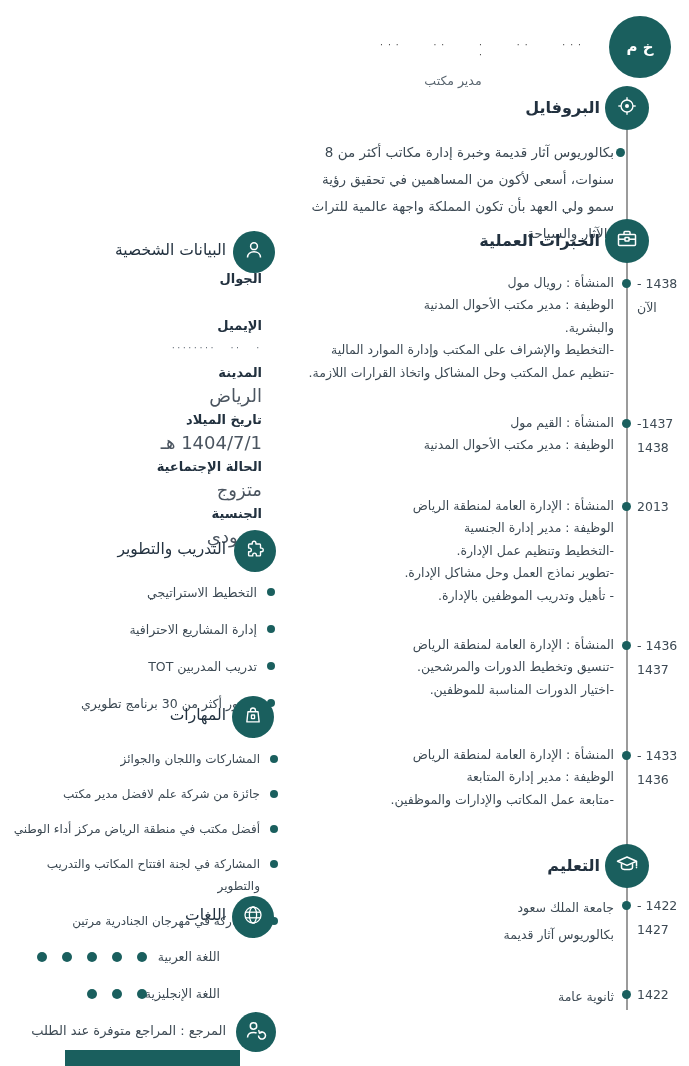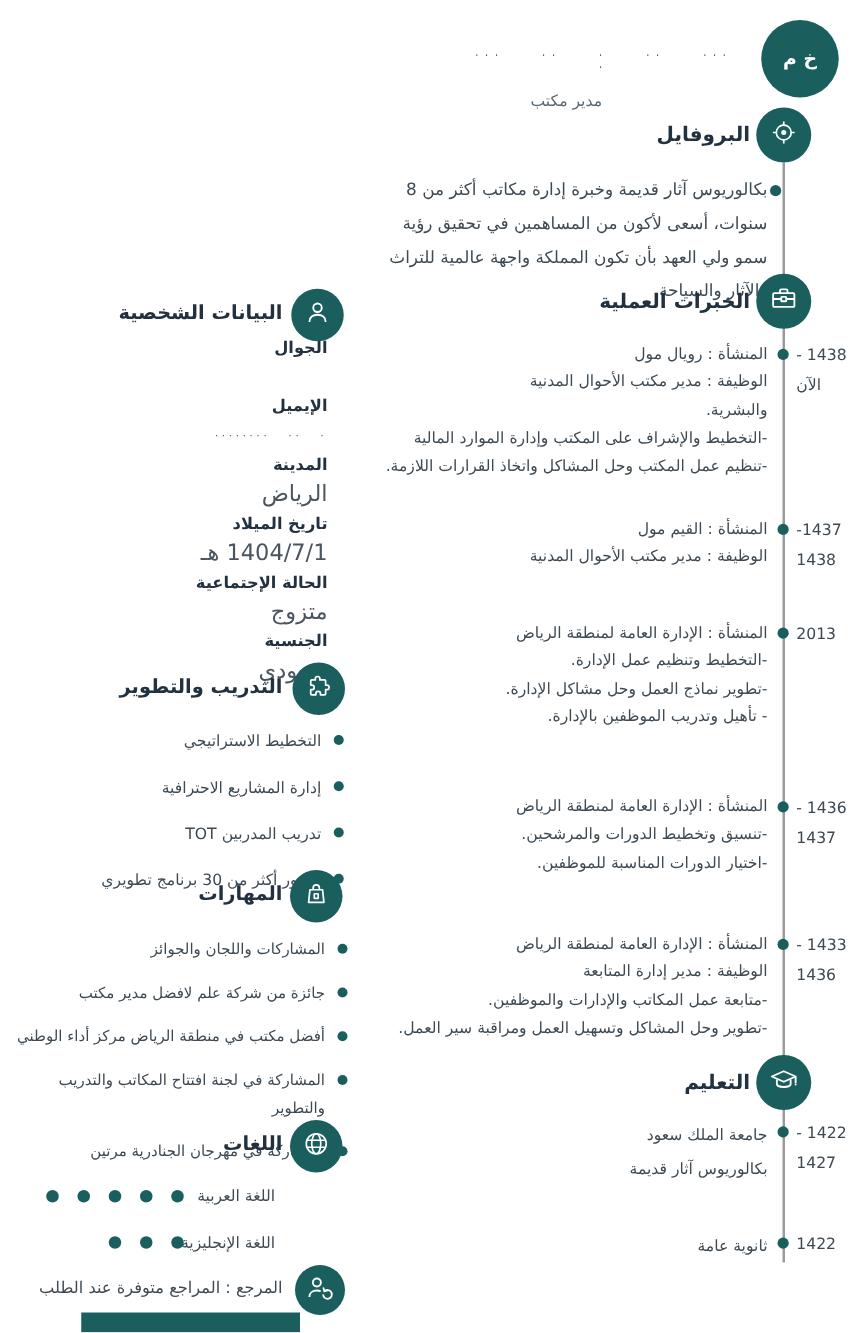--- a/index.html
+++ b/index.html
@@ -20,21 +20,21 @@
   .name-redacted{position:absolute;left:366px;top:40px;width:234px;text-align:center;
           color:#3f3f3f;font-size:9px;letter-spacing:5px;word-spacing:22px;direction:ltr;}
   .job-title{position:absolute;left:408px;top:73px;width:90px;text-align:center;
           color:#5a6670;font-size:12.5px;}
 
   .timeline-line{position:absolute;left:626px;top:130px;width:2px;height:880px;background:var(--line);}
 
   .sec-circle-r{width:44px;height:44px;left:605px;}
   .sec-title-r{position:absolute;right:89px;font-size:16px;font-weight:bold;color:var(--heading);white-space:nowrap;}
   .sec-circle-l{width:42px;height:42px;}
-  .sec-title-l{position:absolute;right:463px;font-size:15.5px;font-weight:bold;color:var(--heading);white-space:nowrap;}
+  .sec-title-l{position:absolute;right:463px;font-size:15.5px;font-weight:normal;color:var(--heading);white-space:nowrap;}
 
   .profile-text{position:absolute;right:75px;top:139px;width:315px;text-align:right;
           color:var(--body);font-size:13.5px;line-height:27px;}
   .profile-bullet{position:absolute;left:616px;top:148px;width:9px;height:9px;border-radius:50%;background:var(--teal);}
 
   .t-entry{position:absolute;left:0;width:689px;}
   .t-dot{position:absolute;left:622px;top:7px;width:9px;height:9px;border-radius:50%;background:var(--teal);}
   .t-date{position:absolute;left:637px;top:0;width:50px;direction:ltr;text-align:left;
           color:var(--body);font-size:12.5px;line-height:24px;}
   .t-body{position:absolute;right:75px;top:0;width:330px;color:var(--body);font-size:12.5px;}
@@ -131,20 +131,21 @@
           <div class="t-line">الوظيفة : مدير مكتب الأحوال المدنية</div>
         </div>
       </div>
       <div class="t-entry" style="top: 495px;">
         <span class="t-dot"></span>
         <div class="t-date">
           <div>2013</div>
         </div>
         <div class="t-body">
           <div class="t-line">المنشأة : الإدارة العامة لمنطقة الرياض</div>
+          <div class="t-line">الوظيفة : مدير إدارة الجنسية</div>
           <div class="t-line">-التخطيط وتنظيم عمل الإدارة.</div>
           <div class="t-line">-تطوير نماذج العمل وحل مشاكل الإدارة.</div>
           <div class="t-line">- تأهيل وتدريب الموظفين بالإدارة.</div>
         </div>
       </div>
       <div class="t-entry" style="top: 634px;">
         <span class="t-dot"></span>
         <div class="t-date">
           <div>- 1436</div>
           <div>1437</div>
@@ -158,21 +159,20 @@
       <div class="t-entry" style="top: 744px;">
         <span class="t-dot"></span>
         <div class="t-date">
           <div>- 1433</div>
           <div>1436</div>
         </div>
         <div class="t-body">
           <div class="t-line">المنشأة : الإدارة العامة لمنطقة الرياض</div>
           <div class="t-line">الوظيفة : مدير إدارة المتابعة</div>
           <div class="t-line">-متابعة عمل المكاتب والإدارات والموظفين.</div>
-          <div class="t-line">-تطوير وحل المشاكل وتسهيل العمل ومراقبة سير العمل.</div>
         </div>
       </div>
     </div>
 
   <div class="circle sec-circle-r" style="top:844px">
     <span>
       <svg viewBox="0 0 24 24" width="24" height="24" fill="none" stroke="#fff" stroke-width="1.5" stroke-linejoin="round">
         <path d="M12 5 L2.5 9.2 L12 13.4 L21.5 9.2 Z"></path>
         <path d="M6.5 11.6 V15.4 C6.5 16.6 9 17.6 12 17.6 C15 17.6 17.5 16.6 17.5 15.4 V11.6"></path>
         <path d="M21.5 9.2 V14.5"></path>

